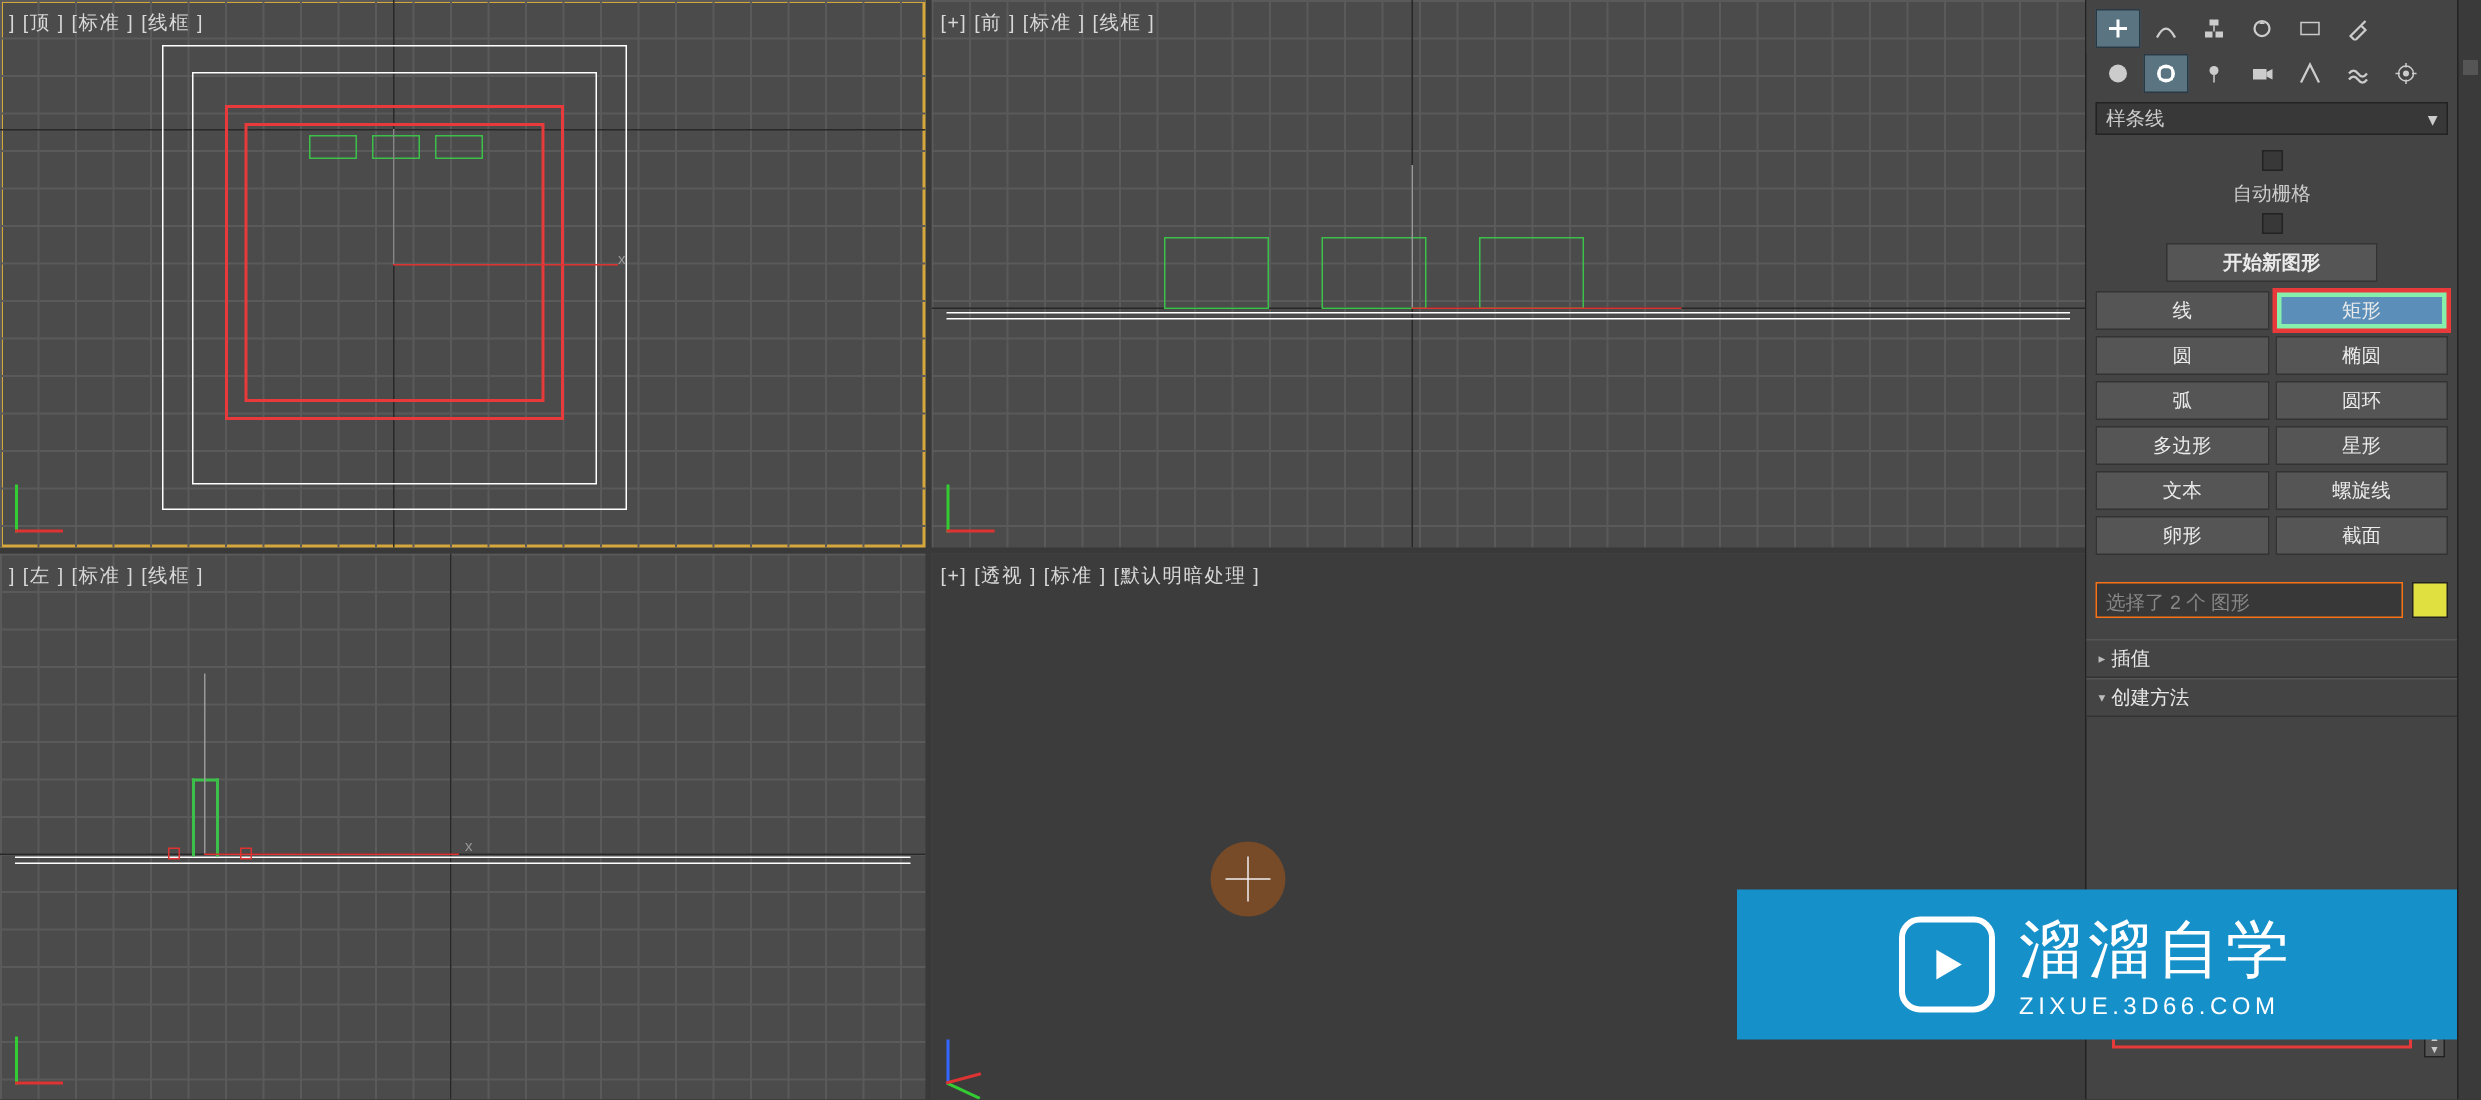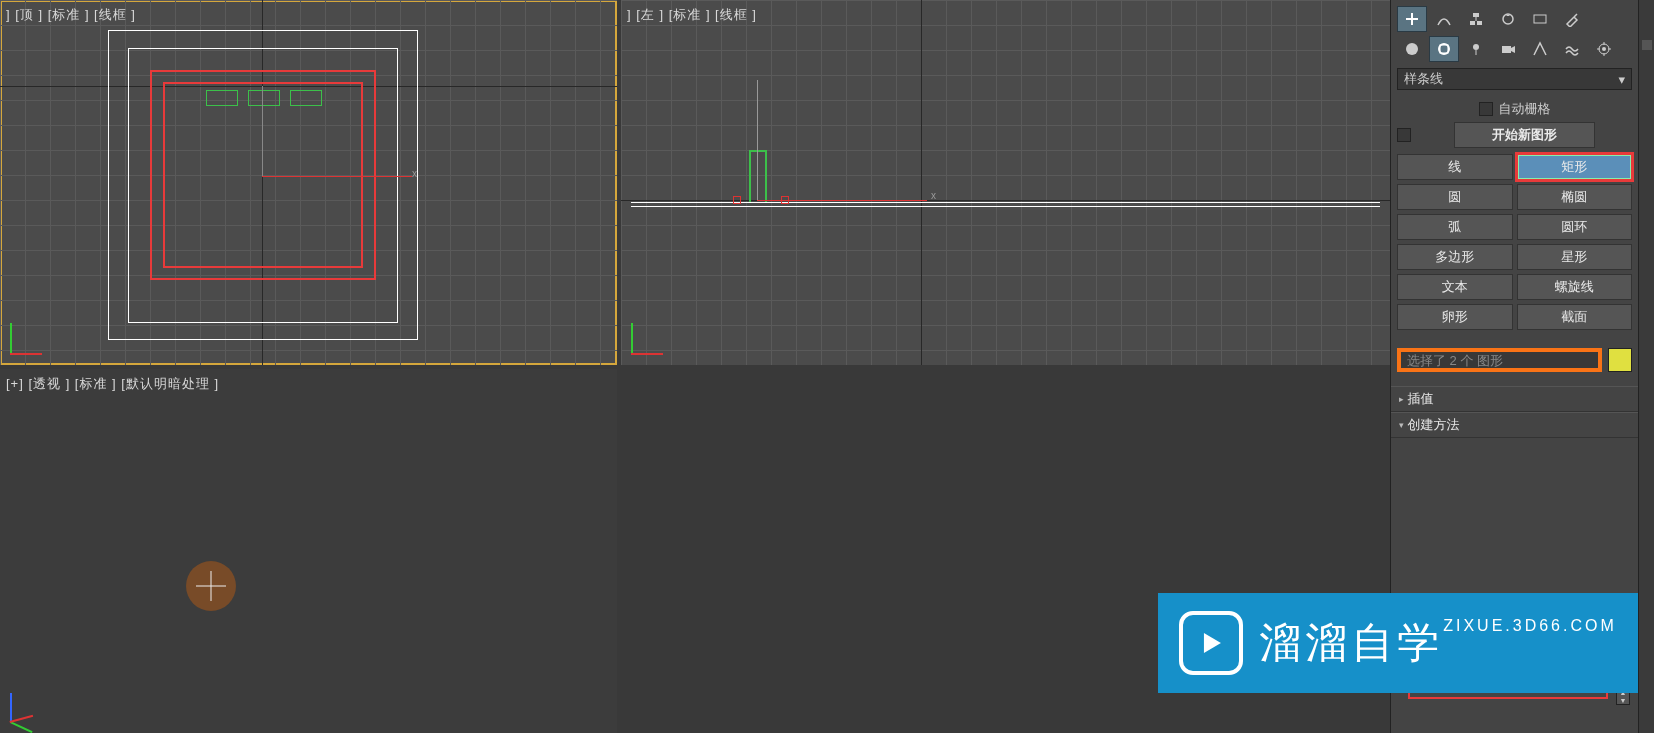--- a/index.html
+++ b/index.html
@@ -99,50 +99,50 @@
   padding:3px 8px;
   font-size:13px;
   color:#e8e8e8;
   border-top:1px solid #555;
   border-bottom:1px solid #333;
   display:flex; align-items:center; gap:4px;
 }
 .rollout-head::before { content:"▾"; font-size:9px; color:#bbb; }
 .rollout-head.collapsed::before { content:"▸"; }
 .rollout-body { padding:4px 6px 8px; background:#444; }
-.checkbox-row { display:flex; align-items:center; justify-content:center; gap:6px; padding:2px 0; font-size:13px; color:#ccc; }
+.checkbox-row { display:flex; align-items:center; justify-content:center; gap:6px; padding:2px 0; font-size:13px; color:#ccc;flex-direction:column; }
 .chk { width:14px; height:14px; background:#383838; border:1px solid #222; }
 .btn-grid { display:grid; grid-template-columns:1fr 1fr; gap:4px; margin-top:4px; }
 .obj-btn {
   height:26px; background:#555; border:1px solid #333;
   color:#eaeaea; font-size:13px;
   display:flex; align-items:center; justify-content:center;
 }
-.obj-btn.active { background:#5b8fb9; border:2px solid #86efac; }
+.obj-btn.active { background:#5b8fb9; border:4px solid #86efac; }
 .obj-btn.highlight-frame { outline:3px solid #e83a3a; outline-offset:-1px; position:relative; z-index:2; }
 .obj-btn.wide { width:60%; margin:0 auto;font-weight:bold; }
 .name-row { display:flex; gap:6px; align-items:center; justify-content:center; padding:6px 0; }
-.name-field { flex:1; height:24px; background:#383838; border:4px solid #f97316; color:#888; display:flex; align-items:flex-start; padding:0 6px; font-size:13px; }
+.name-field { flex:1; height:24px; background:#383838; border:1px solid #f97316; color:#888; display:flex; align-items:flex-end; padding:0 6px; font-size:13px; }
 .color-swatch { width:24px; height:24px; background:#e0e040; border:1px solid #222; }
 
 .watermark {
   position:absolute;
   right:0; bottom:40px;
   width:480px; height:100px;
   background:#1690c9;
   display:flex; align-items:center; justify-content:center;
   gap:16px;
   z-index:100;
 }
 .wm-logo {
   width:64px; height:64px; border:4px solid #fff; border-radius:14px;
   display:flex; align-items:center; justify-content:center;
 }
 .wm-logo svg { width:34px; height:34px; }
-.wm-txt { display:flex; flex-direction:row; color:#fff; }
+.wm-txt { display:flex; flex-direction:column; color:#fff; }
 .wm-main { font-size:42px; font-weight:400; letter-spacing:4px; }
 .wm-sub { font-size:16px; letter-spacing:3px; margin-top:2px; }
 .red-frame-br { position:absolute; right:30px; bottom:34px; width:200px; height:60px; border:2px solid #e83a3a; z-index:90; }
 .spinner-col { position:absolute; right:6px; bottom:28px; width:16px; display:flex; flex-direction:column; gap:12px; z-index:95; }
 .spinner { width:14px; height:18px; background:#555; border:1px solid #222; display:flex; flex-direction:column; }
 .spinner div { flex:1; display:flex; align-items:center; justify-content:center; font-size:7px; color:#ccc; }
 .sidebar-strip { width:16px; background:#3a3a3a; border-left:1px solid #222; display:flex; flex-direction:column; align-items:center; padding-top:40px; gap:10px; }
 .sidebar-strip .dot { width:10px; height:10px; background:#555; }
 </style>
 </head>
@@ -170,20 +170,40 @@
       <div class="gx" style="left:0; top:90px; width:150px;"></div>
       <div class="gy" style="left:0; top:0; height:90px;"></div>
       <span class="gl" style="left:150px; top:82px">x</span>
     </div>
     <div class="axis-icon">
       <div class="ax yaxis"></div>
         <div class="ax xaxis"></div>
     </div>
   </div>
 
+  <div class="viewport">
+    <div class="grid-dark"></div>
+    <div class="grid-axes-h" style="top:205px"></div>
+    <div class="grid-axes-v" style="left:320px"></div>
+    <div class="vp-label">[+] [前 ] [标准 ] [线框 ]</div>
+
+    <div style="position:absolute; left:10px; right:10px; top:208px; height:1px; background:#fff"></div>
+    <div style="position:absolute; left:10px; right:10px; top:212px; height:1px; background:#fff"></div>
+
+    <div class="rect green" style="left:155px; top:158px; width:70px; height:48px"></div>
+    <div class="rect green" style="left:260px; top:158px; width:70px; height:48px"></div>
+    <div class="rect green" style="left:365px; top:158px; width:70px; height:48px"></div>
+
+    <div style="position:absolute; left:320px; top:110px; width:1px; height:95px; background:#999"></div>
+    <div style="position:absolute; left:320px; top:205px; width:180px; height:1px; background:#d33"></div>
+    <div class="axis-icon">
+      <div class="ax yaxis"></div>
+        <div class="ax xaxis"></div>
+    </div>
+  </div>
 
   <div class="viewport">
     <div class="grid-dark"></div>
     <div class="grid-axes-h" style="top:200px"></div>
     <div class="grid-axes-v" style="left:300px"></div>
     <div class="vp-label">] [左 ] [标准 ] [线框 ]</div>
 
     <div style="position:absolute; left:10px; right:10px; top:202px; height:1px; background:#fff"></div>
     <div style="position:absolute; left:10px; right:10px; top:206px; height:1px; background:#fff"></div>
 

